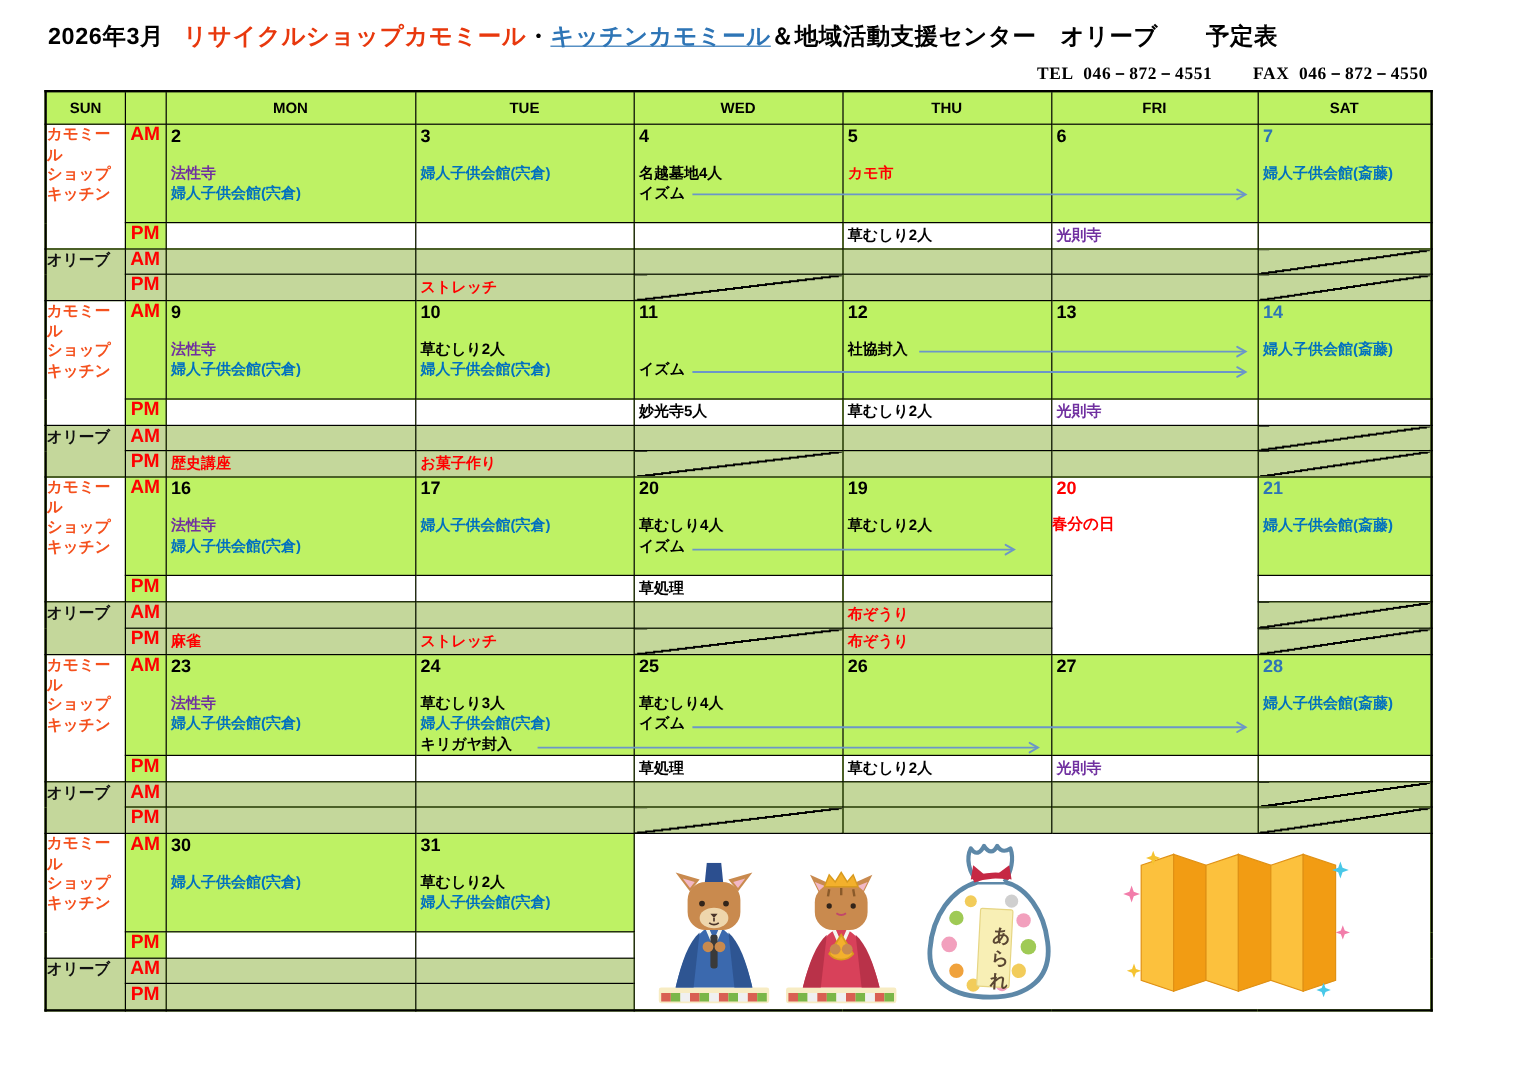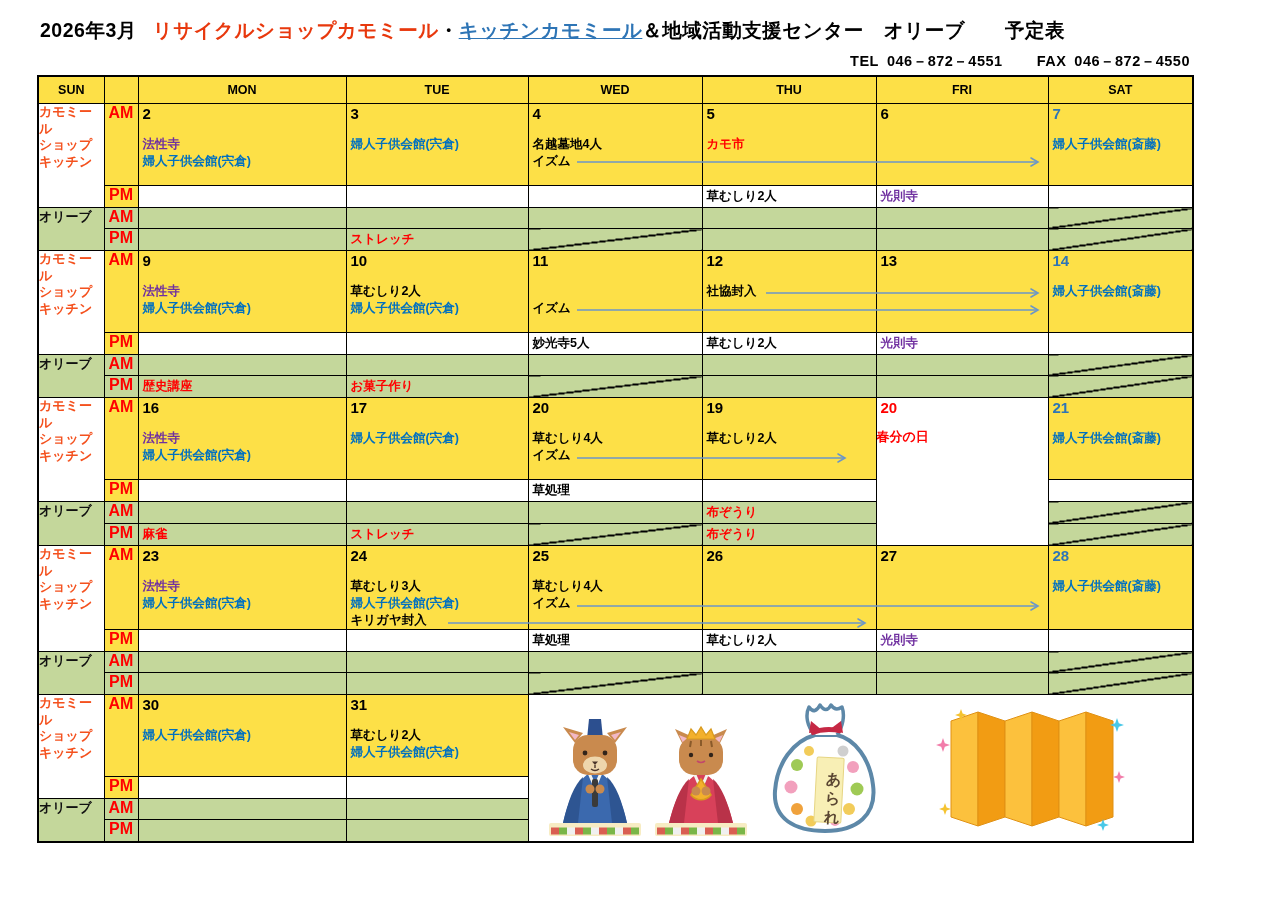--- a/index.html
+++ b/index.html
@@ -2,25 +2,25 @@
 <html><head>
 <meta charset="utf-8">
 <style>
   html,body{margin:0;padding:0;background:#fff;}
   #page{position:relative;width:1280px;height:905px;background:#fff;overflow:hidden;
         font-family:"Liberation Sans","DejaVu Sans",sans-serif;font-weight:bold;color:#000;}
   .title{position:absolute;left:40px;top:17px;font-size:19.5px;letter-spacing:.5px;white-space:nowrap;}
   .title .t-month{margin-right:16px;}
   .title .t-red{color:#e8380d;}
   .title .t-blue{color:#2e75b6;text-decoration:underline;}
-  .contact{position:absolute;left:37px;top:52px;width:1153px;text-align:right;font-size:14.5px;letter-spacing:.5px;white-space:nowrap;}
+  .contact{position:absolute;left:37px;top:52px;width:1153px;text-align:right;font-size:14.5px;letter-spacing:.5px;white-space:nowrap;font-family:Liberation Serif, serif;}
   .contact .gap{display:inline-block;width:34px;}
   .contact .sp{display:inline-block;width:8px;}
 
-  table#cal{position:absolute;left:37px;top:75px;width:1155px;border-collapse:collapse;table-layout:fixed;border:2px solid #000;background:#fde047;}
+  table#cal{position:absolute;left:37px;top:75px;width:1155px;border-collapse:collapse;table-layout:fixed;border:2px solid #000;background:#bef264;}
   #cal td,#cal th{border:1px solid #000;padding:0;vertical-align:top;overflow:hidden;}
   #cal th{height:26px;vertical-align:middle;text-align:center;font-size:12.5px;color:#000;}
   th.h-sun{color:#ff0000;} th.h-sat{color:#2e75b6;}
   tr.r-am{height:82px;} tr.r-pm{height:22px;} tr.r-oam{height:21px;} tr.r-opm{height:22px;}
 
   td.shop-label{vertical-align:middle;color:#f4511e;font-size:13px;line-height:16.5px;padding-left:6px;background:#fff;}
   td.ampm{vertical-align:middle;text-align:center;color:#ff0000;font-size:16px;margin-left:13px;}
   td.ampm.olive{background:#c4d79b;}
   td.olive-label{vertical-align:middle;background:#c4d79b;color:#111;font-size:13px;padding-left:5px;}
   td.olive-cell{background:#c4d79b;}

